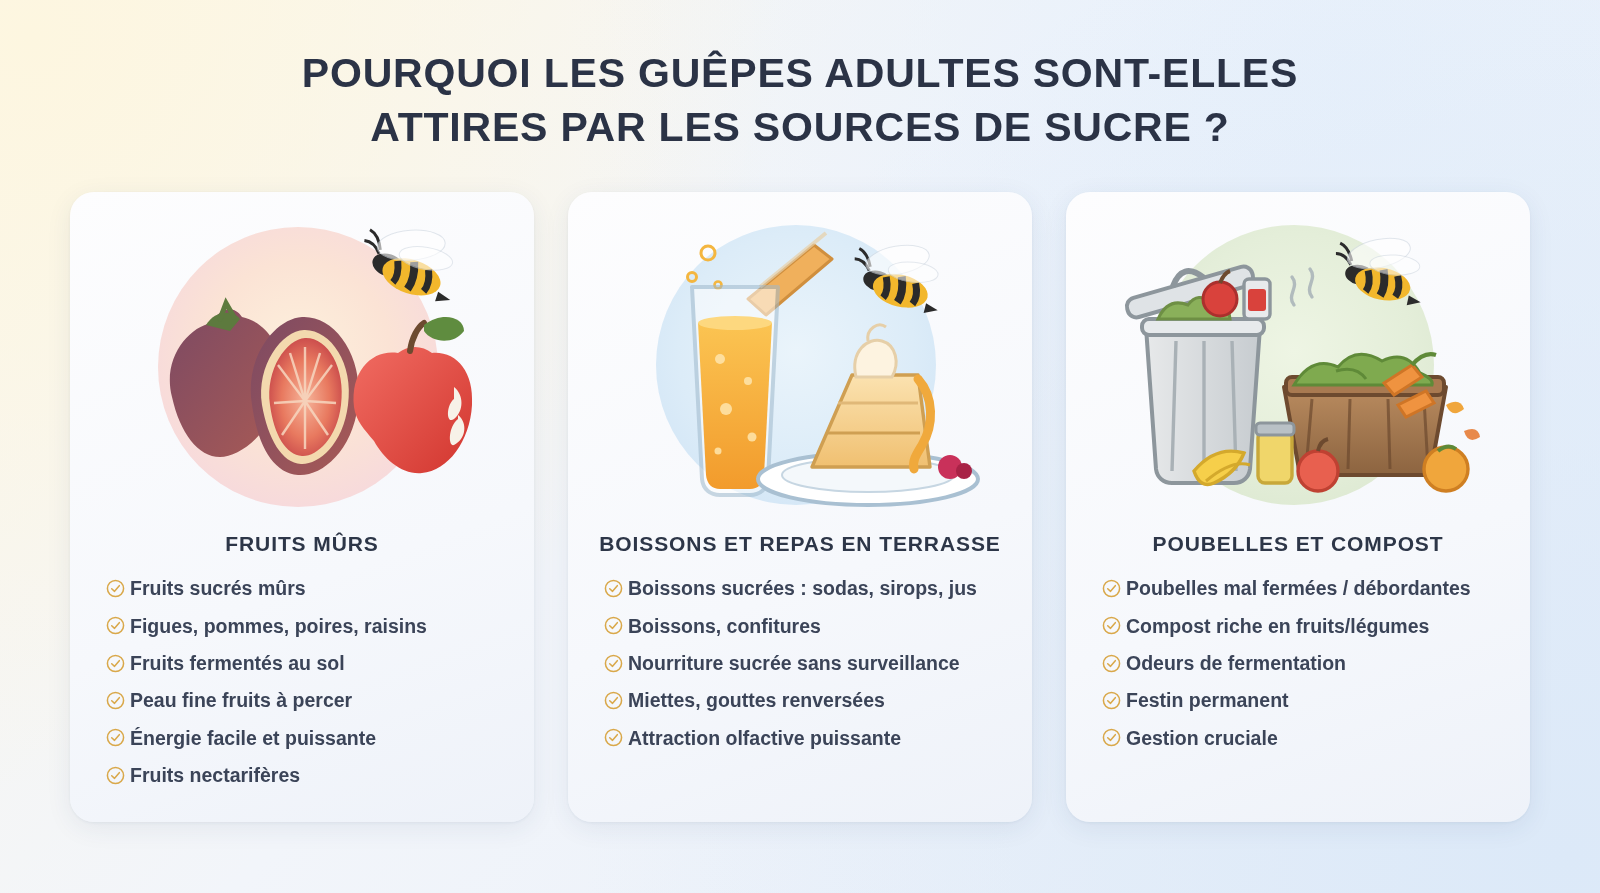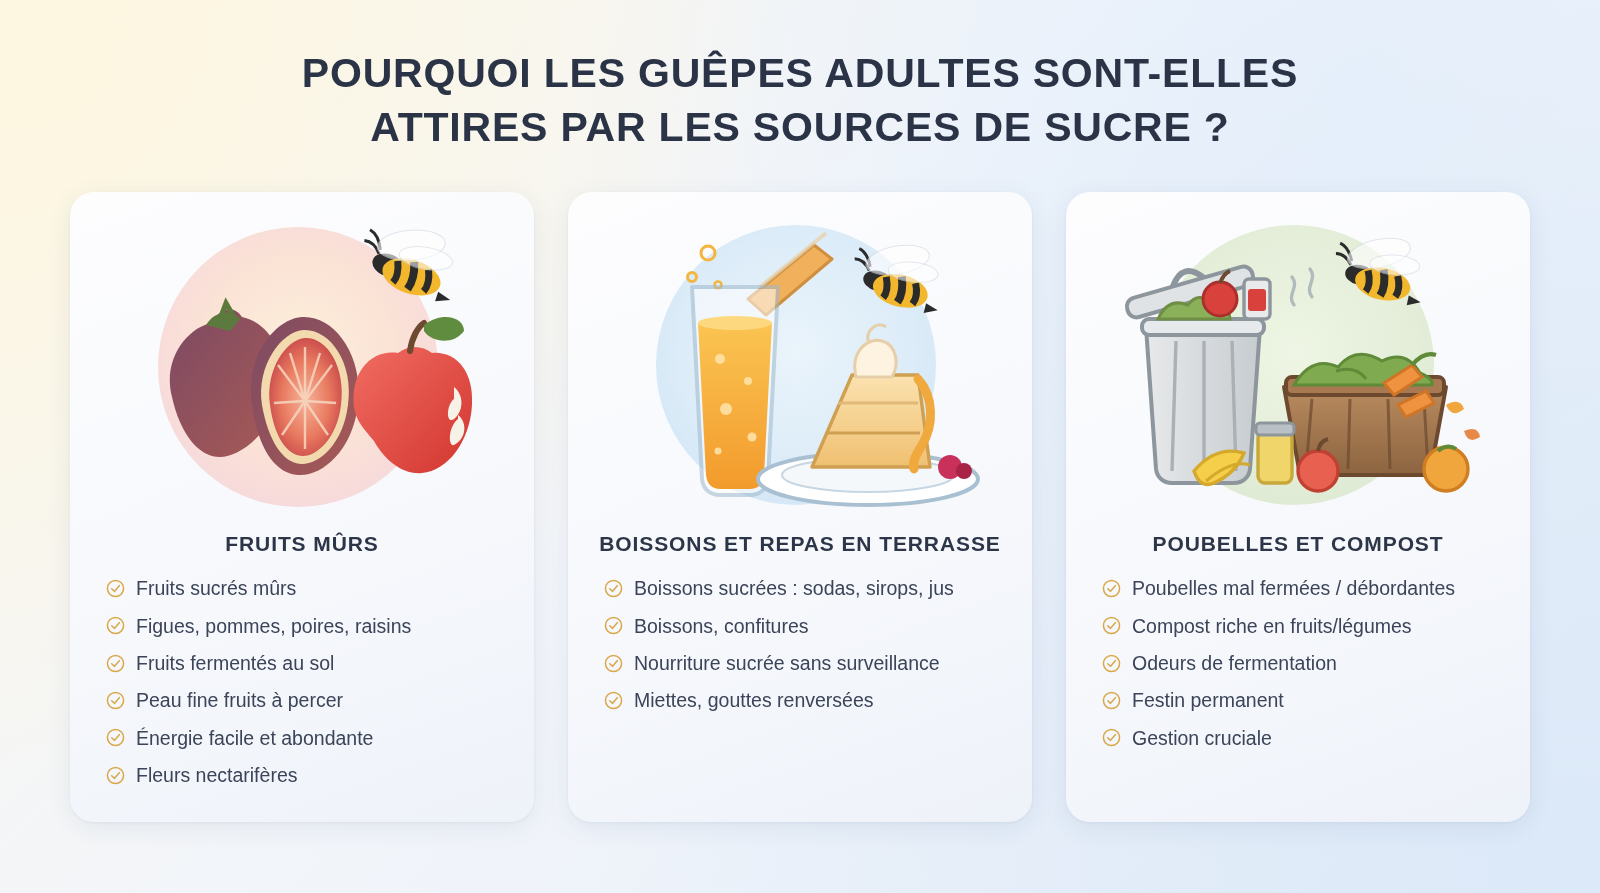--- a/index.html
+++ b/index.html
@@ -74,25 +74,26 @@
     margin-bottom: 20px;
   }
   ul.bullets {
     list-style: none;
     margin: 0;
     padding: 0 0 0 14px;
   }
   ul.bullets li {
     display: flex;
     align-items: center;
-    gap: 11px;
+    gap: 5px;
     margin-bottom: 13px;
     font-size: 19.5px;
     color: #3b4458;
     line-height: 1.25;
+    font-weight: bold;
   }
   .check {
     flex: 0 0 auto;
     width: 19px;
     height: 19px;
     display: inline-block;
   }
   .check svg { display:block; }
 </style>
 </head>
@@ -209,30 +210,30 @@
             </span>
           <span>Peau fine fruits à percer</span>
         </li>
         <li>
           <span class="check">
               <svg width="19" height="19" viewBox="0 0 20 20">
                 <circle cx="10" cy="10" r="8.5" fill="none" stroke="#d9a84a" stroke-width="1.6"></circle>
                 <path d="M6 10.2 L9 13 L14 7" fill="none" stroke="#d9a84a" stroke-width="1.6" stroke-linecap="round" stroke-linejoin="round"></path>
               </svg>
             </span>
-          <span>Énergie facile et abondante</span>
-        </li>
-        <li>
-          <span class="check">
-              <svg width="19" height="19" viewBox="0 0 20 20">
-                <circle cx="10" cy="10" r="8.5" fill="none" stroke="#d9a84a" stroke-width="1.6"></circle>
-                <path d="M6 10.2 L9 13 L14 7" fill="none" stroke="#d9a84a" stroke-width="1.6" stroke-linecap="round" stroke-linejoin="round"></path>
-              </svg>
-            </span>
-          <span>Fleurs nectarifères</span>
+          <span>Énergie facile et puissante</span>
+        </li>
+        <li>
+          <span class="check">
+              <svg width="19" height="19" viewBox="0 0 20 20">
+                <circle cx="10" cy="10" r="8.5" fill="none" stroke="#d9a84a" stroke-width="1.6"></circle>
+                <path d="M6 10.2 L9 13 L14 7" fill="none" stroke="#d9a84a" stroke-width="1.6" stroke-linecap="round" stroke-linejoin="round"></path>
+              </svg>
+            </span>
+          <span>Fruits nectarifères</span>
         </li>
       </ul>
     </div>
 
     <div class="card">
       <div class="illus">
         <svg width="400" height="300" viewBox="0 0 400 300" xmlns="http://www.w3.org/2000/svg">
           <defs>
             <radialGradient id="c2bg" cx="50%" cy="45%" r="60%">
               <stop offset="0%" stop-color="#eaf4fb"></stop>
@@ -329,20 +330,29 @@
         </li>
         <li>
           <span class="check">
               <svg width="19" height="19" viewBox="0 0 20 20">
                 <circle cx="10" cy="10" r="8.5" fill="none" stroke="#d9a84a" stroke-width="1.6"></circle>
                 <path d="M6 10.2 L9 13 L14 7" fill="none" stroke="#d9a84a" stroke-width="1.6" stroke-linecap="round" stroke-linejoin="round"></path>
               </svg>
             </span>
           <span>Miettes, gouttes renversées</span>
         </li>
+        <li>
+          <span class="check">
+              <svg width="19" height="19" viewBox="0 0 20 20">
+                <circle cx="10" cy="10" r="8.5" fill="none" stroke="#d9a84a" stroke-width="1.6"></circle>
+                <path d="M6 10.2 L9 13 L14 7" fill="none" stroke="#d9a84a" stroke-width="1.6" stroke-linecap="round" stroke-linejoin="round"></path>
+              </svg>
+            </span>
+          <span>Attraction olfactive puissante</span>
+        </li>
       </ul>
     </div>
 
     <div class="card">
       <div class="illus">
         <svg width="400" height="300" viewBox="0 0 400 300" xmlns="http://www.w3.org/2000/svg">
           <defs>
             <radialGradient id="c3bg" cx="50%" cy="45%" r="60%">
               <stop offset="0%" stop-color="#eef5e4"></stop>
               <stop offset="70%" stop-color="#e4eed9"></stop>

